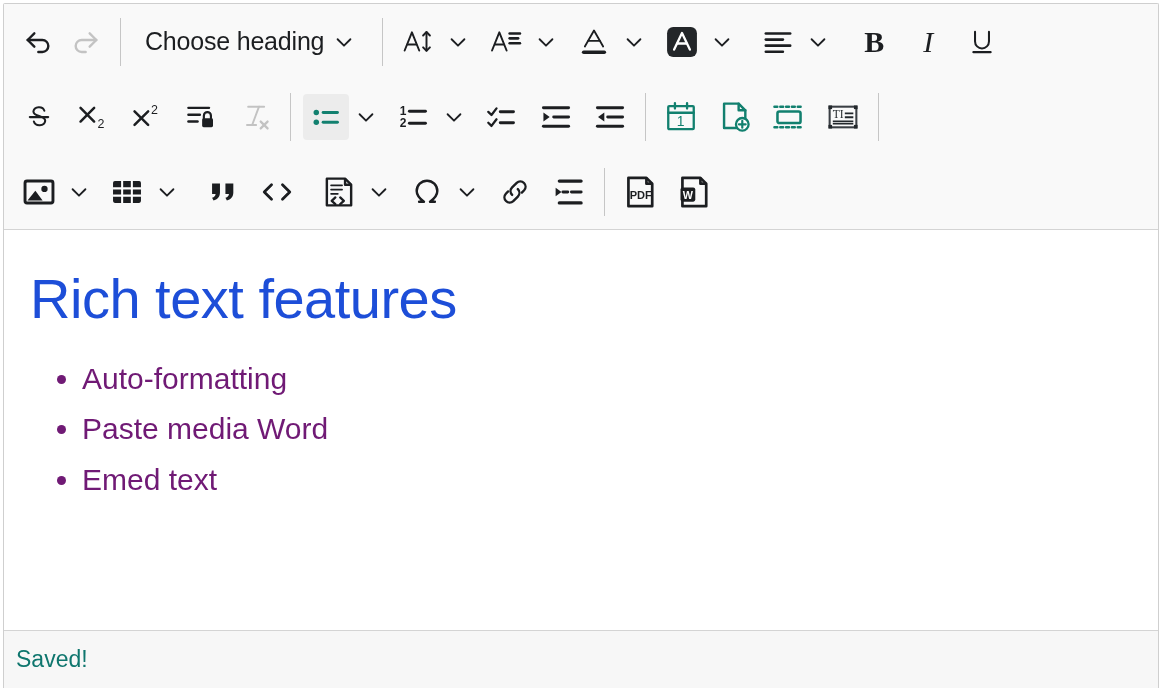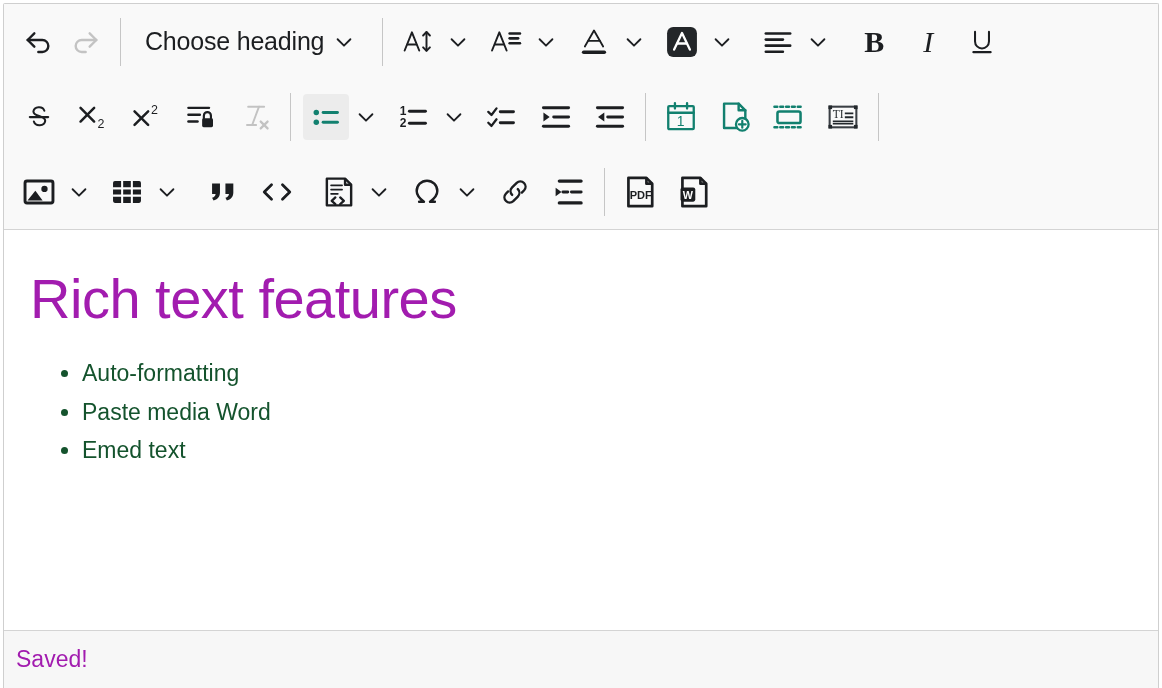--- a/index.html
+++ b/index.html
@@ -112,49 +112,49 @@
   
   .content {
     flex: 1 1 auto;
     background: #ffffff;
     padding: 36px 30px 10px 26px;
     overflow: hidden;
   }
   .doc-title {
     font-size: 56px;
     font-weight: normal;
-    color: #a21caf;
+    color: #1d4ed8;
     margin: 0 0 12px 0;
     letter-spacing: -0.5px;
     line-height: 1.18;
   }
   .doc-list {
     margin: 22px 0 0 0;
     padding-left: 52px;
     list-style: disc;
   }
   .doc-list li {
-    font-size: 23px;
-    color: #14532d;
+    font-size: 30px;
+    color: #701a75;
     line-height: 1.68;
   }
 
   
   .statusbar {
     flex: 0 0 auto;
     height: 58px;
     background: #f7f7f7;
     border-top: 1px solid #d4d4d4;
     display: flex;
     align-items: center;
     padding: 0 12px;
   }
   .status-text {
     font-size: 23px;
-    color: #a21caf;
+    color: #0f766e;
   }
 
   svg { display: block; }
 </style>
 </head>
 <body>
 
 <div id="app">
   <div class="editor-frame">
 

